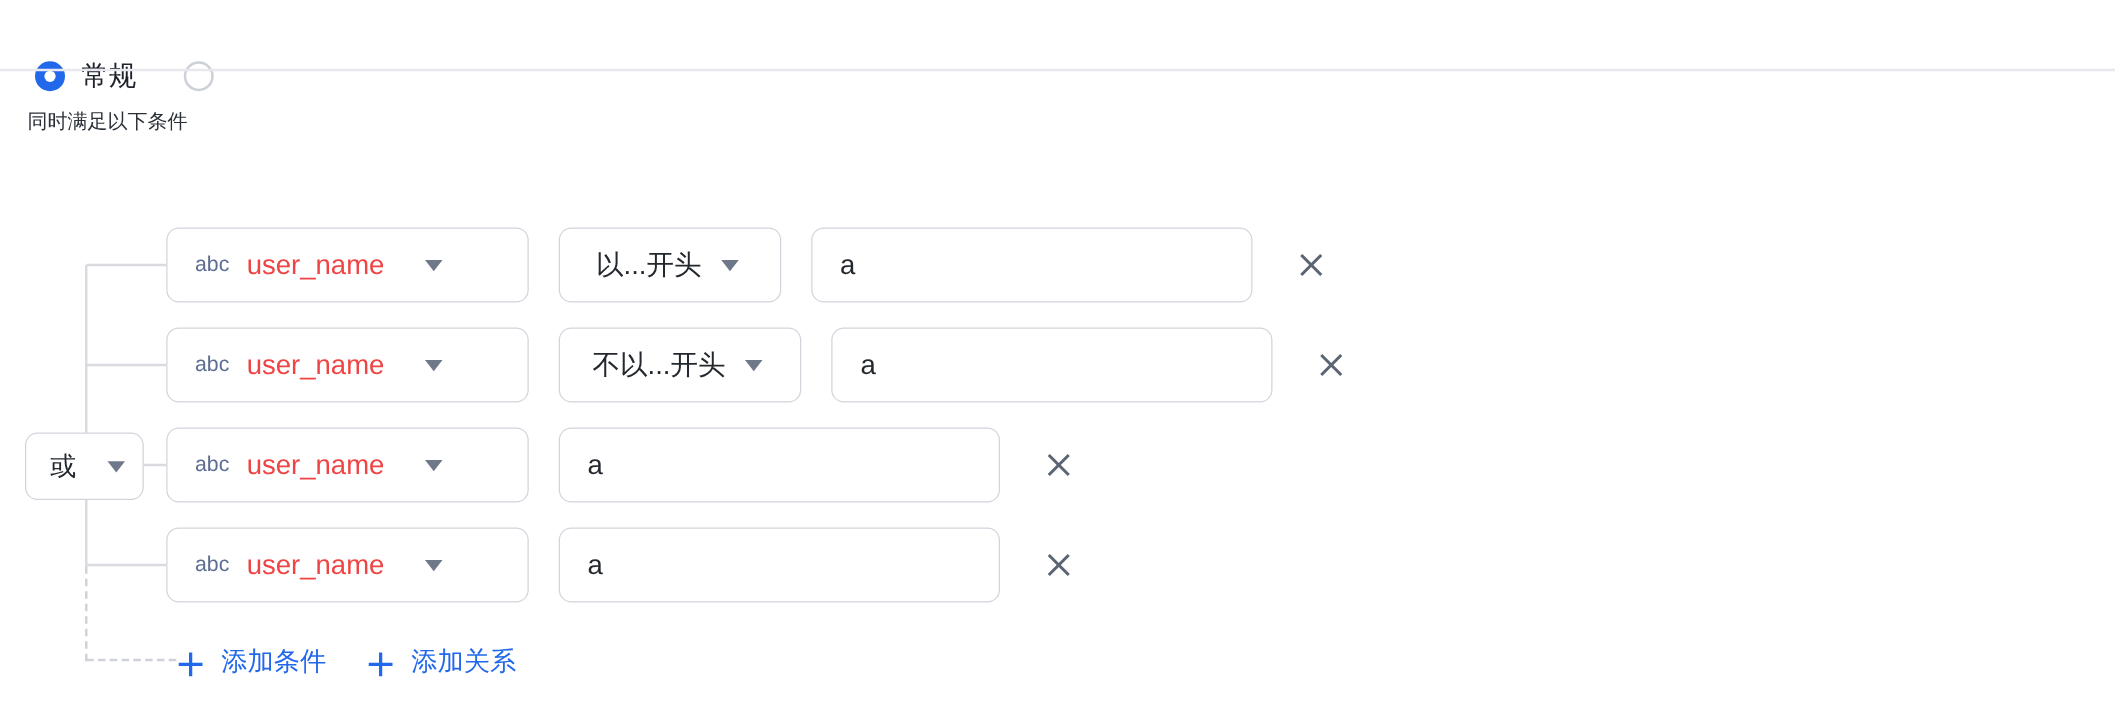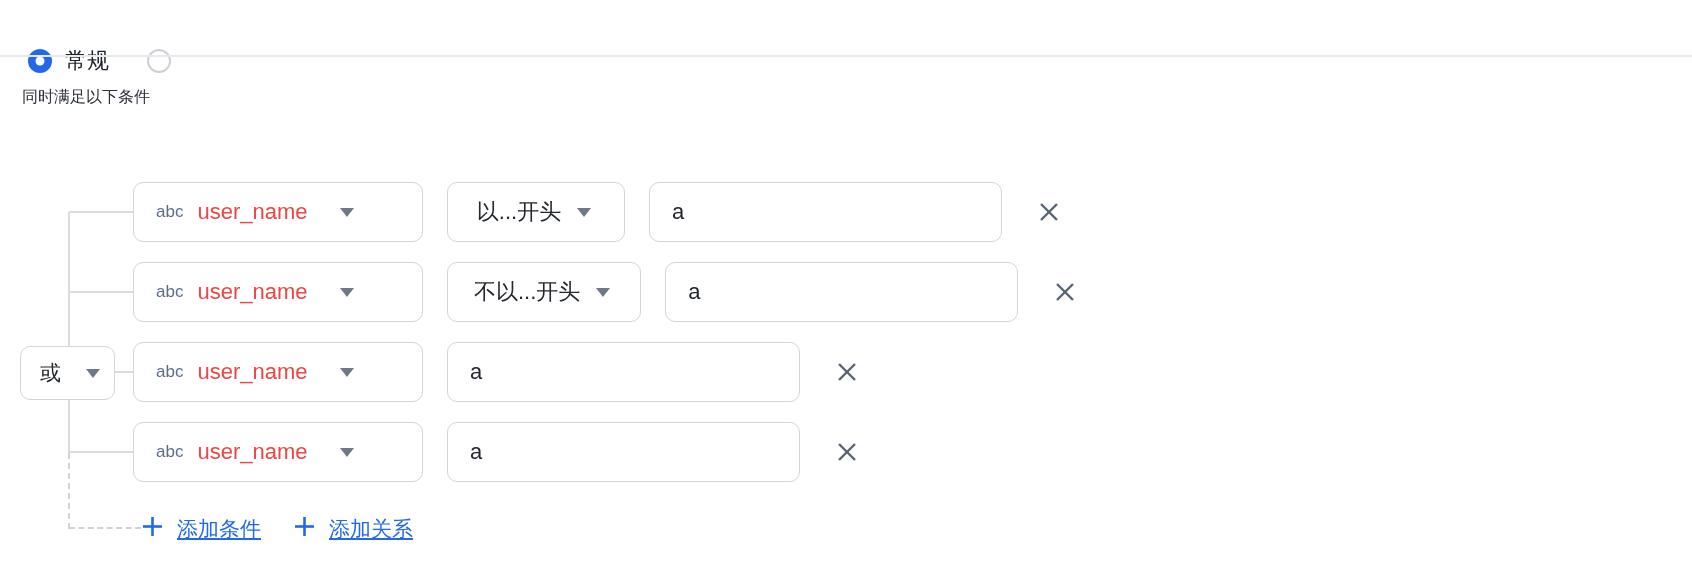--- a/index.html
+++ b/index.html
@@ -65,21 +65,21 @@
     padding:0 22px; font-size:22px; color:#23272e; outline:none; background:#fff;
     font-family:"Liberation Sans", sans-serif;
   }
   .remove-btn {
     width:30px; height:30px; margin-left:8px; display:flex; align-items:center; justify-content:center;
     cursor:pointer; background:none; border:none; flex:0 0 auto;
   }
 
   
   .actions-row { position:absolute; left:141px; top:513px; height:32px; display:flex; align-items:center; gap:32px; }
-  .action-link { display:flex; align-items:flex-start; gap:13px; cursor:pointer; color:#2268eb;text-decoration:underline; }
+  .action-link { display:flex; align-items:flex-end; gap:13px; cursor:pointer; color:#2268eb; }
   .action-label { font-size:21px; font-weight:500; white-space:nowrap; }
 </style>
 </head>
 <body>
 
 <div class="mode-row" id="mode-row">
     <div class="radio-option selected">
     <span class="radio-circle"></span>
     <span class="radio-label">常规</span>
   </div>

